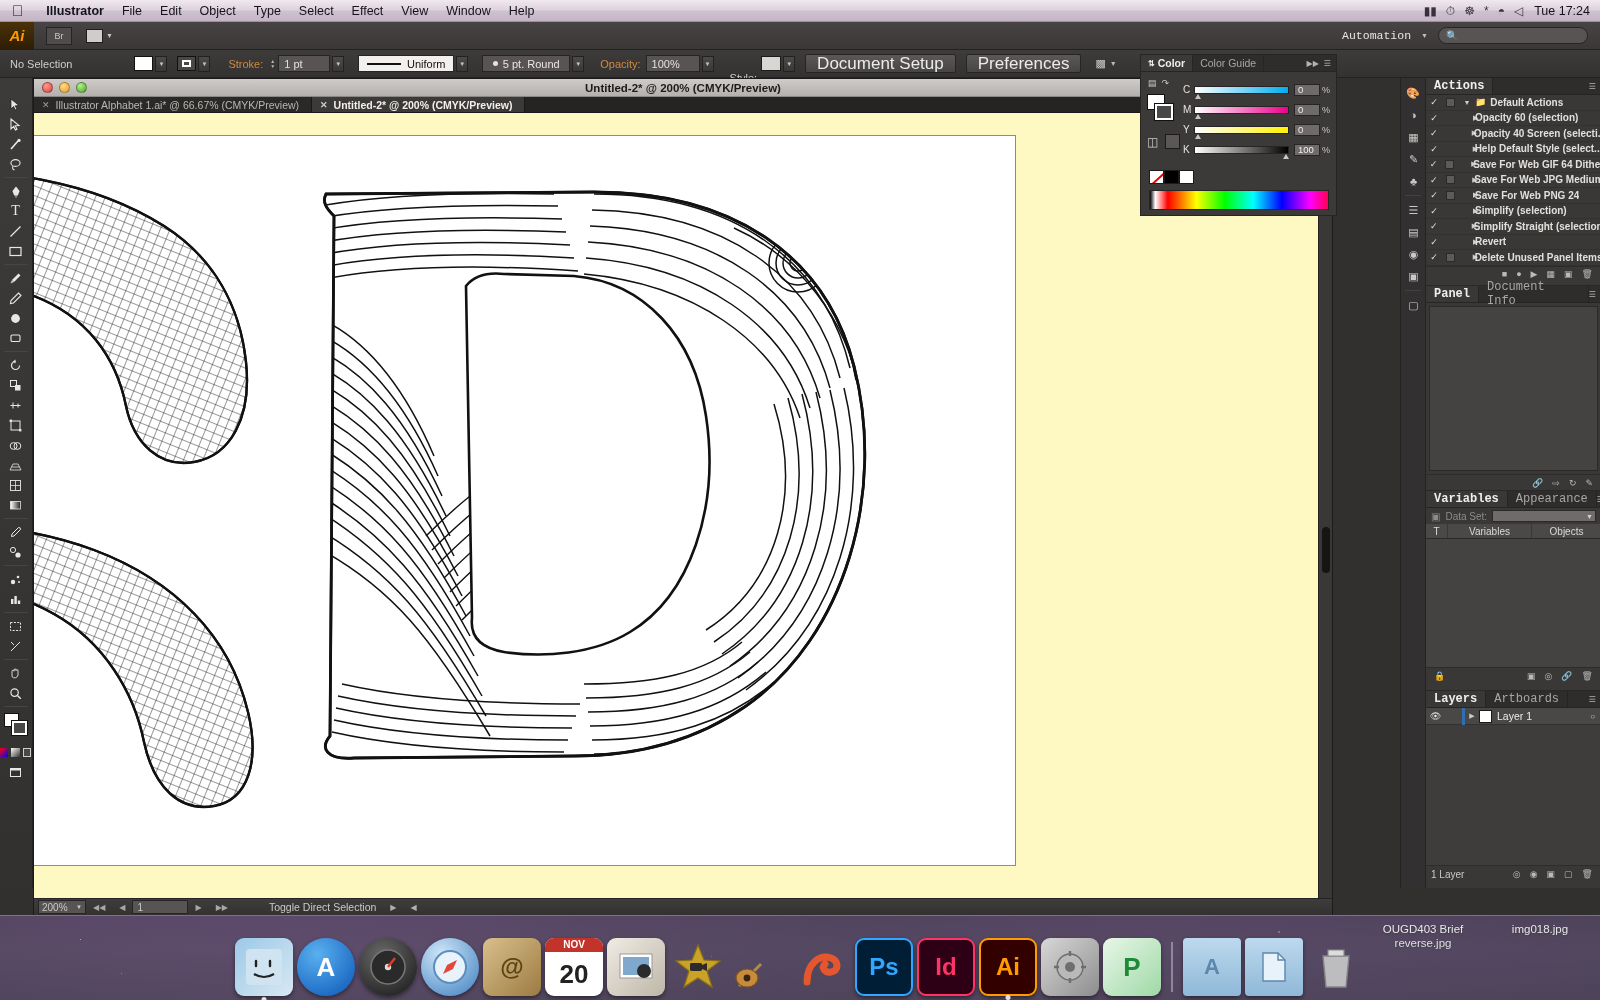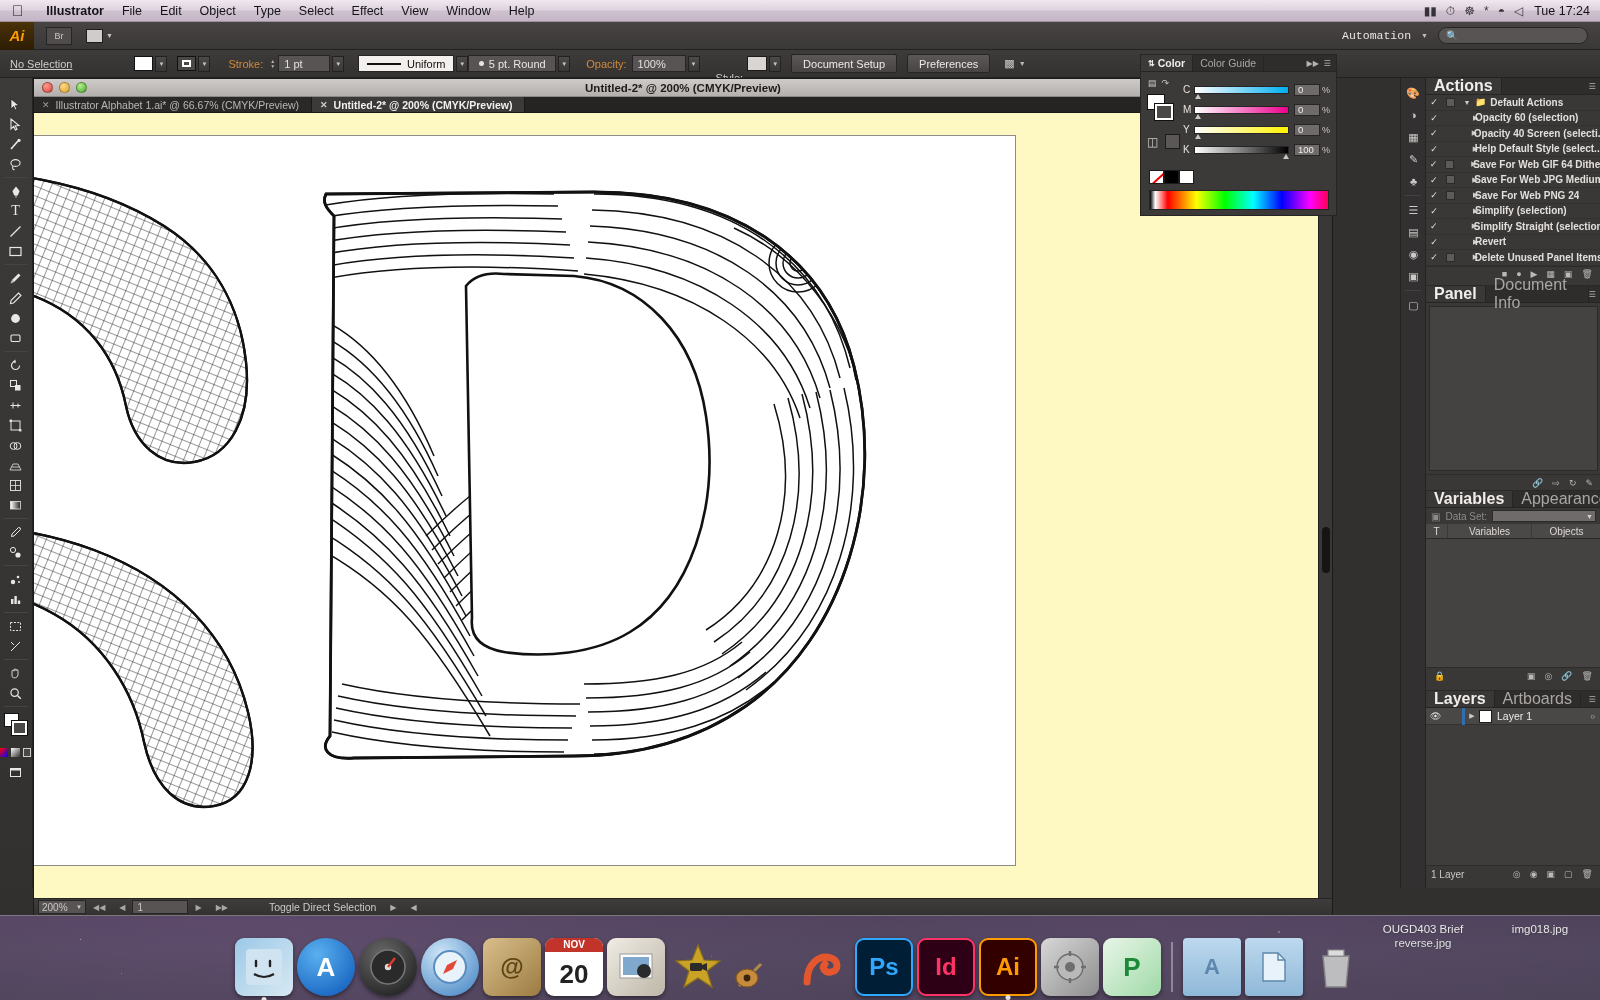--- a/index.html
+++ b/index.html
@@ -85,21 +85,21 @@
     height:17px; background:#575453; border:1px solid #262424;
     display:flex; align-items:center; justify-content:center;
     color:#e9e6e3; font-size:11px; padding:0 6px; white-space:nowrap;
   }
   .combo.uniform { width:96px; background:#f2efec; color:#111; }
   .combo.cap { width:88px; }
   .cb-btn {
     height:19px; padding:0 11px; margin-left:10px;
     background:linear-gradient(180deg,#5b5857,#474443);
     border:1px solid #262424; border-radius:2px;
-    display:flex; align-items:center; color:#ecebe9; font-size:11px;
+    display:flex; align-items:center; color:#ecebe9; font-size:17px;
   }
   .dot-cap { width:5px; height:5px; border-radius:50%; background:#e6e3e0; margin-right:5px; }
 
   
   #docwin {
     position:absolute; top:28px; left:33px; width:1300px; height:838px;
     background:#2e2c2b; border:1px solid #1c1a1a;
   }
   #titlebar {
     height:18px; width:100%;
@@ -208,21 +208,21 @@
   .panel {
     position:absolute; left:25px; width:175px;
     background:#3a3837; border-bottom:1px solid #2a2828;
   }
   .panel-tabs {
     height:17px; display:flex; align-items:stretch;
     background:#2f2d2c; border-bottom:1px solid #262424;
   }
   .ptab {
     padding:0 8px; display:flex; align-items:center;
-    font-size:16px; color:#a9a6a3; border-right:1px solid #262424;
+    font-size:12px; color:#a9a6a3; border-right:1px solid #262424;font-family:Liberation Mono, monospace;
   }
   .ptab.active { background:#3a3837; color:#f0edea; font-weight:bold; }
   .panel-menu { margin-left:auto; padding-right:5px; display:flex; align-items:center; color:#b5b2af; font-size:8px; gap:4px; }
 
   
   .act-row {
     height:15.5px; display:flex; align-items:center;
     font-size:10px; color:#e2dfdc; border-bottom:1px solid #333130;
   }
   .act-check { width:16px; text-align:center; font-size:9px; color:#e2dfdc; }
@@ -495,21 +495,21 @@
     <div style="margin-left:auto;display:flex;align-items:center;gap:10px;padding-right:12px;">
       <span style="font-size:11.5px;color:#e8e5e2;font-family:Liberation Mono, monospace;">Automation</span>
       <span style="font-size:7px;color:#c0bdba;">▼</span>
       <span style="width:150px;height:17px;background:#575453;border:1px solid #262424;border-radius:9px;display:flex;align-items:center;padding-left:7px;color:#9a9794;font-size:10px;">
         <span style="font-size:10px;">🔍</span>
       </span>
     </div>
   </div>
 
   <div id="controlbar" style="top:28px;">
-    <span style="margin-left:10px;font-size:11px;color:#cfccc9;text-decoration:underline;">No Selection</span>
+    <span style="margin-left:10px;font-size:11px;color:#cfccc9;">No Selection</span>
 
     <span style="margin-left:62px;display:flex;align-items:center;">
       <span class="swatch-box"></span>
       <span class="mini-drop">▼</span>
     </span>
     <span style="margin-left:10px;display:flex;align-items:center;">
       <span class="swatch-stroke">
           <i></i>
         </span>
       <span class="mini-drop">▼</span>
@@ -524,21 +524,21 @@
     <span class="mini-drop">▼</span>
 
     <span style="margin-left:14px;display:flex;align-items:center;">
       <span class="combo uniform">
         <span style="display:inline-block;width:34px;height:2px;background:#111;margin-right:6px;"></span>
         <span>Uniform</span>
       </span>
       <span class="mini-drop">▼</span>
     </span>
 
-    <span style="display:flex;align-items:center;">
+    <span style="margin-left:14px;display:flex;align-items:center;">
       <span class="combo cap">
         <span class="dot-cap"></span>
         <span>5 pt. Round</span>
       </span>
       <span class="mini-drop">▼</span>
     </span>
 
     <span class="cb-label" style="margin-left:16px;">Opacity:</span>
     <span class="field w52">100%</span>
     <span class="mini-drop">▼</span>

